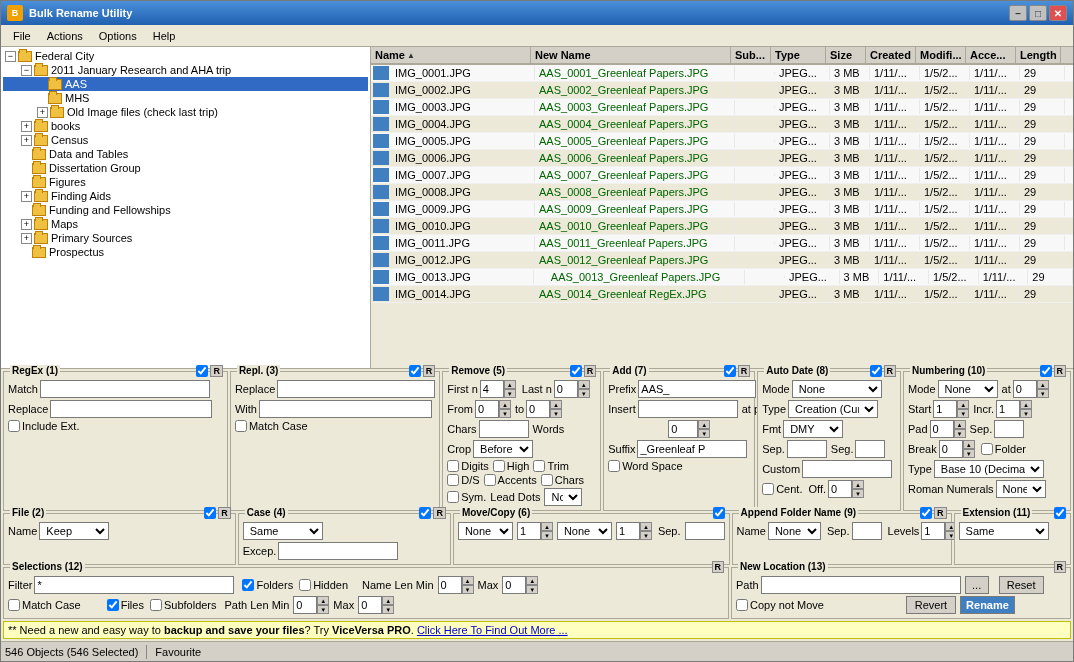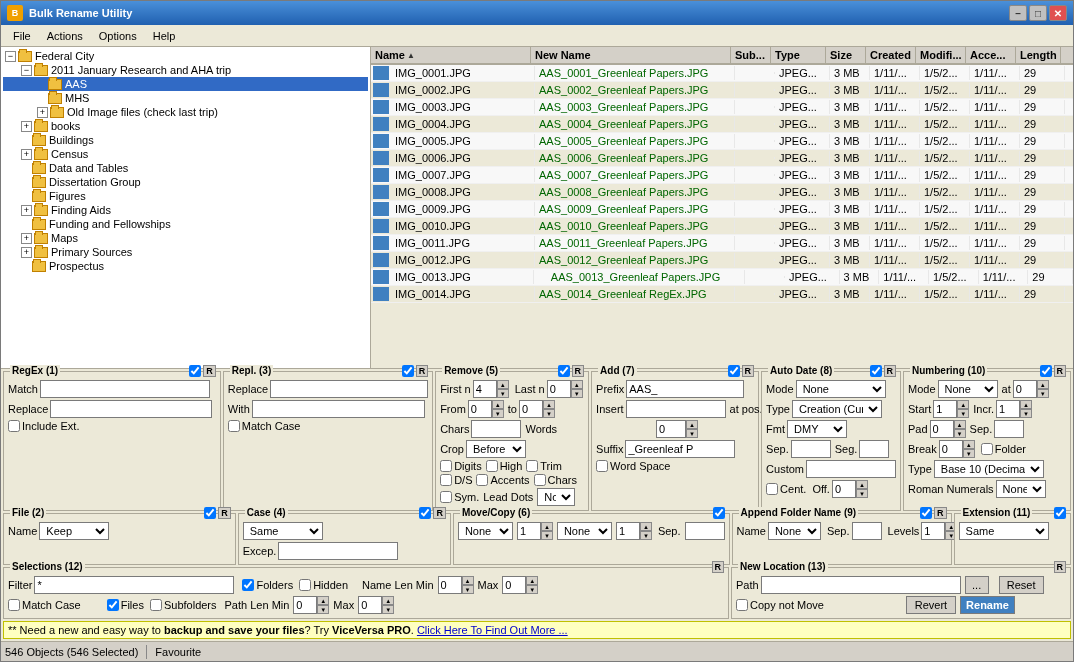--- a/index.html
+++ b/index.html
@@ -141,25 +141,20 @@
           <span class="folder-icon"></span>
           <span>Old Image files (check last trip)</span>
         </div>
 
         <div class="tree-item" style="padding-left: 18px;">
           <span class="tree-expand">+</span>
           <span class="folder-icon"></span>
           <span>books</span>
         </div>
 
-        <div class="tree-item" style="padding-left: 18px;">
-          <span style="width:11px; display:inline-block;"></span>
-          <span class="folder-icon"></span>
-          <span>Buildings</span>
-        </div>
 
         <div class="tree-item" style="padding-left: 18px;">
           <span class="tree-expand">+</span>
           <span class="folder-icon"></span>
           <span>Census</span>
         </div>
 
         <div class="tree-item" style="padding-left: 18px;">
           <span style="width:11px; display:inline-block;"></span>
           <span class="folder-icon"></span>
@@ -533,21 +528,21 @@
         <div class="panel-row">
           <input type="checkbox" style="">
           <span class="inline-label">Sym.</span>
           <span class="inline-label" style="margin-left:2px;">Lead Dots</span>
           <select style="width:38px; margin-left:2px;">
             <option>Non</option>
           </select>
         </div>
       </div>
 
-      <div class="panel-box" style="width:168px; padding-top:8px;">
+      <div class="panel-box" style="width:152px; padding-top:8px;">
         <span class="panel-title">Add (7)</span>
         <div style="position:absolute; top:-7px; right:4px; display:flex; align-items:center; gap:2px;">
           <input type="checkbox" checked="" style="">
           <span style="font-size:9px; font-weight:bold; border:1px solid #888; background:#d4d0c8; padding:0 2px; cursor:pointer;">R</span>
         </div>
         <div class="panel-row">
           <span class="inline-label">Prefix</span>
           <input type="text" style="width: 118px;" value="AAS_">
         </div>
         <div class="panel-row">

